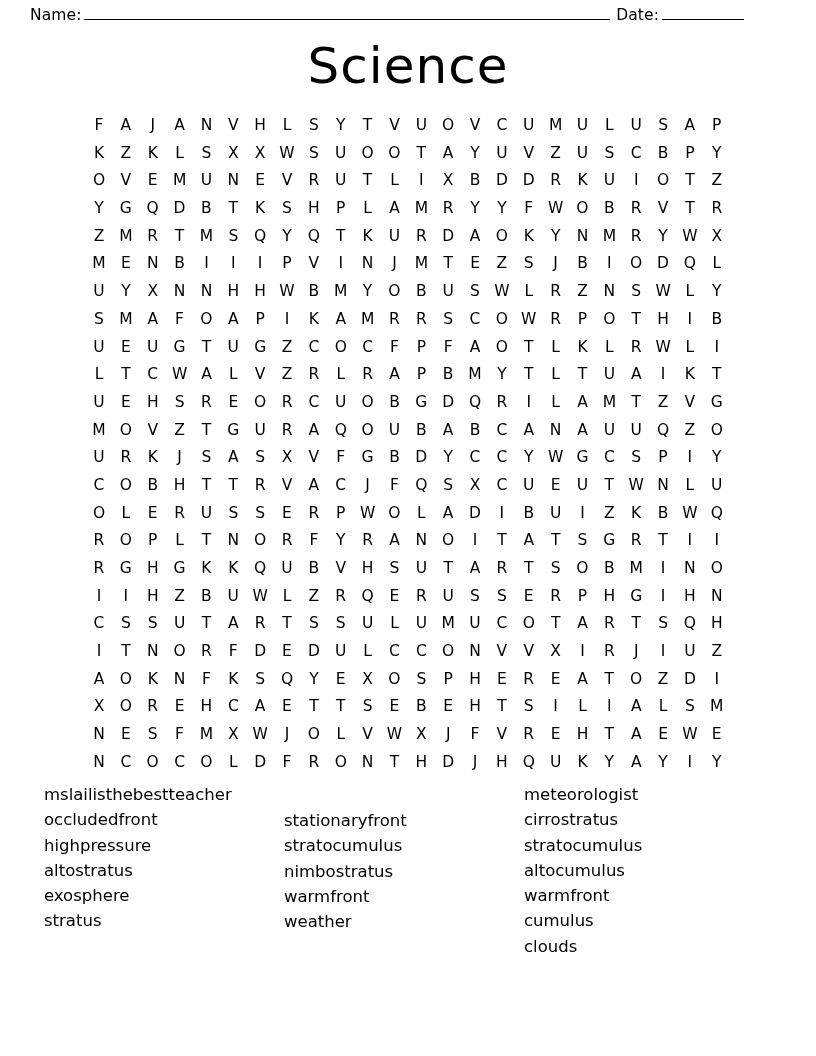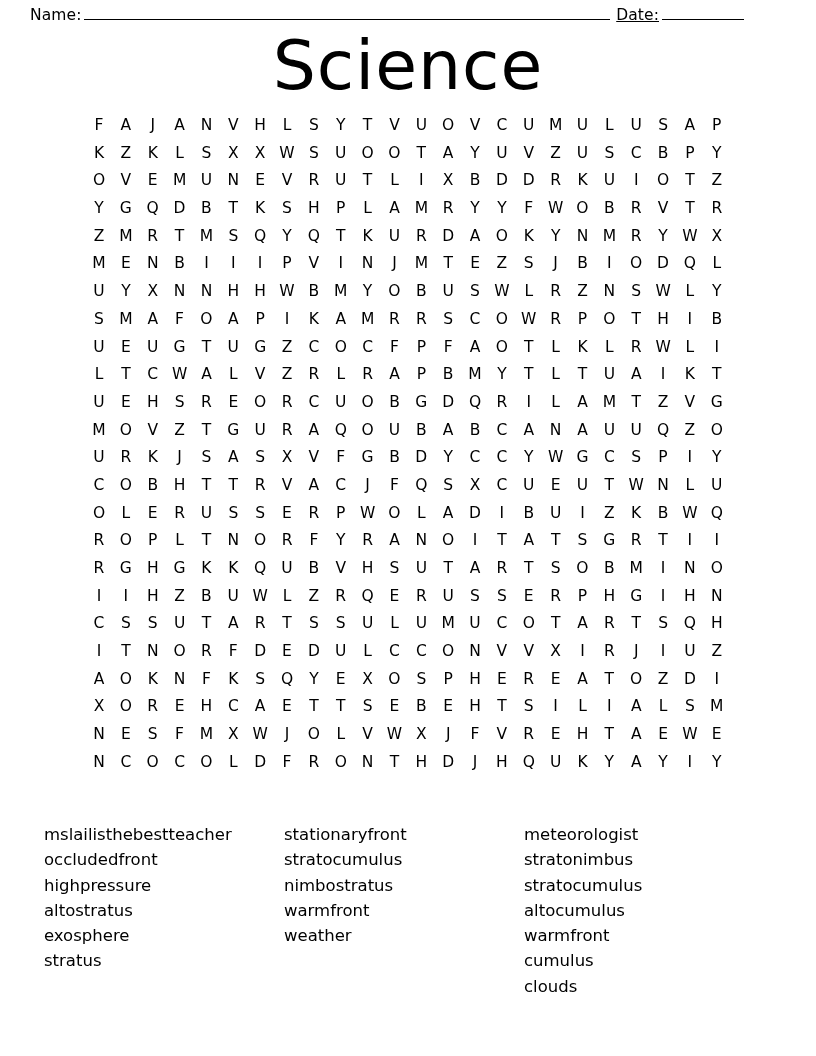--- a/index.html
+++ b/index.html
@@ -34,31 +34,31 @@
     font-family: "DejaVu Sans", sans-serif;
     font-size: 15.5px;
   }
   .rule {
     border-bottom: 1px solid #000;
     height: 13px;
     margin: 0 2px 0 3px;
   }
   .rule-name { flex: 1 1 auto; }
   .rule-date { flex: 0 0 82px; }
-  .date-label { margin-left: 4px; text-decoration: underline; }
+  .date-label { margin-left: 4px; }
 
   
   .title {
     position: absolute;
     top: 36px;
     left: 0;
     width: 816px;
     text-align: center;
     font-family: "DejaVu Sans", sans-serif;
-    font-size: 68px;
+    font-size: 50px;
     font-weight: 400;
     letter-spacing: 1px;
     line-height: 60px;
   }
 
   
   .puzzle {
     position: absolute;
     top: 112px;
     left: 88px;
@@ -75,31 +75,31 @@
     width: 22px;
     text-align: center;
     font-family: "DejaVu Sans", sans-serif;
     font-size: 15.5px;
     letter-spacing: 0;
   }
 
   
   .wordlist {
     position: absolute;
-    top: 822px;
+    top: 782px;
     left: 44px;
     width: 730px;
     display: flex;
   }
   .word-col {
     display: flex;
     flex-direction: column;
   }
   .word-col-1 { width: 240px; }
-  .word-col-2 { width: 240px; }
+  .word-col-2 { width: 240px; margin-top: 26px; }
   .word-col-3 { width: 240px; }
   .word {
     font-family: "DejaVu Sans", sans-serif;
     font-size: 16.5px;
     line-height: 25.3px;
     white-space: nowrap;
   }
 </style>
 </head>
 <body>
@@ -751,20 +751,20 @@
     </div>
     <div class="word-col word-col-2">
       <div class="word">stationaryfront</div>
       <div class="word">stratocumulus</div>
       <div class="word">nimbostratus</div>
       <div class="word">warmfront</div>
       <div class="word">weather</div>
     </div>
     <div class="word-col word-col-3">
       <div class="word">meteorologist</div>
-      <div class="word">stratonimbus</div>
+      <div class="word">cirrostratus</div>
       <div class="word">stratocumulus</div>
       <div class="word">altocumulus</div>
       <div class="word">warmfront</div>
       <div class="word">cumulus</div>
       <div class="word">clouds</div>
     </div>
   </div>
 
 </body></html>

